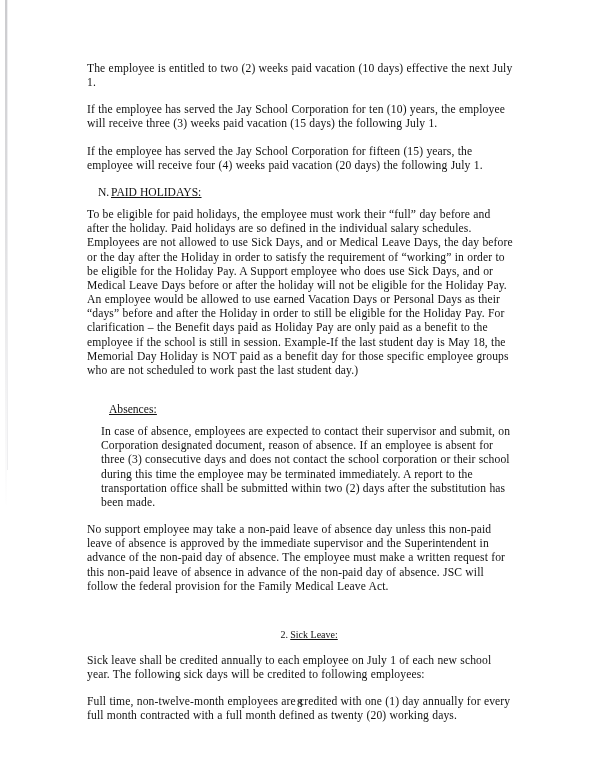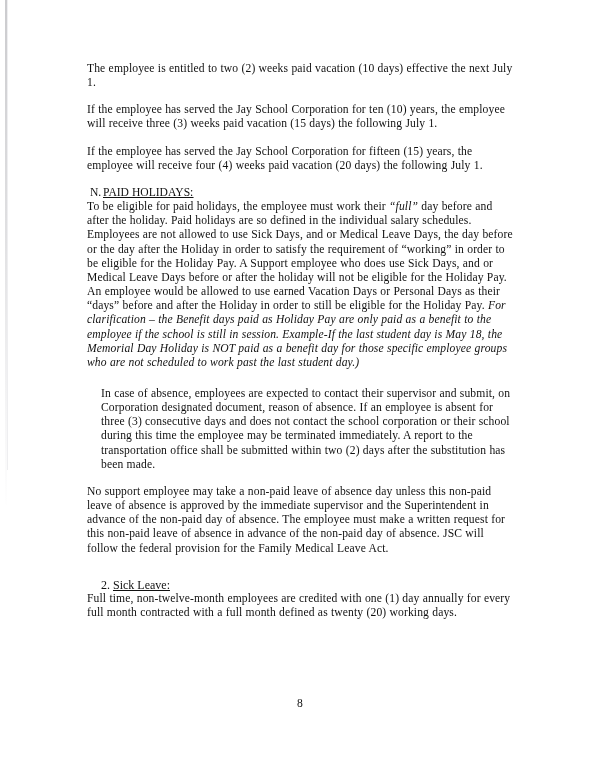--- a/index.html
+++ b/index.html
@@ -62,47 +62,48 @@
     font-size: 11.6px;
     line-height: 14.15px;
     text-align: left;
     letter-spacing: 0.01em;
     word-spacing: 0.02em;
   }
   p.para:last-child { margin-bottom: 14px; }
 
   
   .section-head {
-    margin: 0;
+    margin: 8px;
     font-size: 11.6px;
     line-height: 14.15px;
     padding-left: 3px;
     text-decoration: underline;
   }
   .section-head .marker {
     display: inline-block;
     min-width: 13px;
   }
   .u { text-decoration: underline; text-underline-offset: 1px; }
 
-  .ital { font-style: italic; }
+  .ital { }
 
   
   .indent-1 {
     padding-left: 14px;
   }
   .indent-sub {
     padding-left: 14px;
   }
 
   .numbered-head {
-    margin: 0;
-    font-size: 12px;
+    margin: 12px;
+    font-size: 10px;
     line-height: 14.15px;
     padding-left: 14px;
+    text-align: center;
   }
   .numbered-head .marker {
     display: inline-block;
     min-width: 12px;
   }
 
   .gap-lg { height: 9px; }
   .gap-sm { height: 4px; }
 
   .page-number {
@@ -133,31 +134,35 @@
 
     <p class="section-head">
       <span class="marker">N.</span><span class="u">PAID HOLIDAYS:</span>
     </p>
 
     <p class="para"><span>To be eligible for paid holidays, the employee must work their </span><span class="ital">“full”</span><span> day before and after the holiday.  Paid holidays are so defined in the individual salary schedules.  Employees are not allowed to use Sick Days, and or Medical Leave Days, the day before or the day after the Holiday in order to satisfy the requirement of “working” in order to be eligible for the Holiday Pay.  A Support employee who does use Sick Days, and or Medical Leave Days before or after the holiday will not be eligible for the Holiday Pay. An employee would be allowed to use earned Vacation Days or Personal Days as their “days” before and after the Holiday in order to still be eligible for the Holiday Pay. </span><span class="ital">For clarification – the Benefit days paid as Holiday Pay are only paid as a benefit to the employee if the school is still in session.    Example-If the last student day is May 18, the Memorial Day Holiday is NOT paid as a benefit day for those specific employee groups who are not scheduled to work past the last student day.)</span></p>
 
     <div class="gap-sm"></div>
 
 
+    <p class="section-head indent-sub">
+      <span class="u">Absences:</span>
+    </p>
 
     <p class="para indent-1">In case of absence, employees are expected to contact their supervisor and submit, on Corporation designated document, reason of absence. If an employee is absent for three (3) consecutive days and does not contact the school corporation or their school during this time the employee may be terminated immediately. A report to the transportation office shall be submitted within two (2) days after the substitution has been made.</p>
 
     <p class="para">No support employee may take a non-paid leave of absence day unless this non-paid leave of absence is approved by the immediate supervisor and the Superintendent in advance of the non-paid day of absence.  The employee must make a written request for this non-paid leave of absence in advance of the non-paid day of absence.  JSC will follow the federal provision for the Family Medical Leave Act.</p>
 
     <div class="gap-lg"></div>
 
     <p class="numbered-head">
       <span class="marker">2.</span><span class="u">Sick Leave:</span>
     </p>
 
+    <p class="para">Sick leave shall be credited annually to each employee on July 1 of each new school year.  The following sick days will be credited to following employees:</p>
 
 
     <p class="para">Full time, non-twelve-month employees are credited with one (1) day annually for every full month contracted with a full month defined as twenty (20) working days.</p>
 
   </div>
 
   <div class="page-number">8</div>
 
 </div>
 

